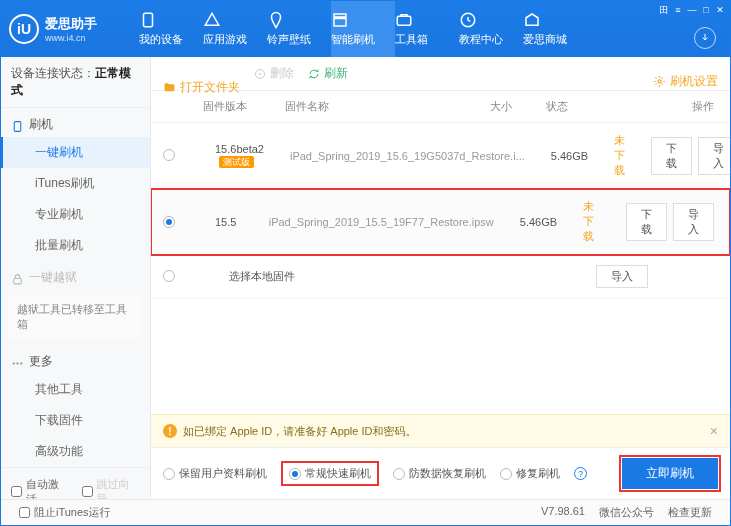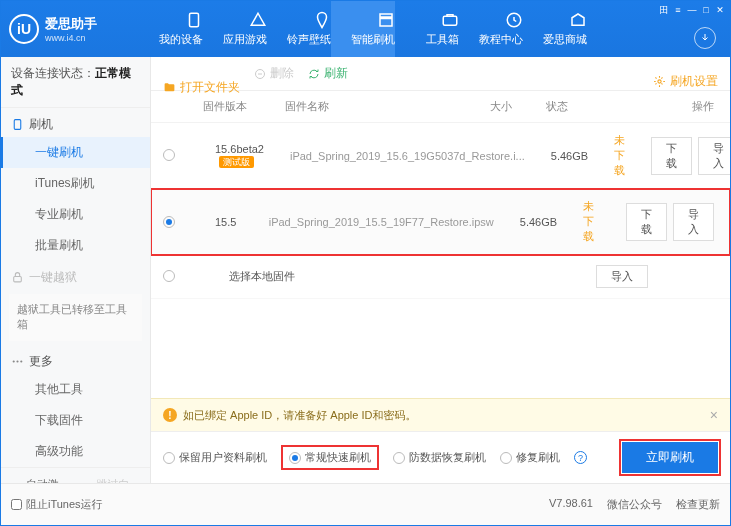--- a/index.html
+++ b/index.html
@@ -5,32 +5,32 @@
 * { margin: 0; padding: 0; box-sizing: border-box; font-family: "Microsoft YaHei", Arial, sans-serif; }
 body { background: #f0f0f0; }
 .window { width: 731px; height: 526px; background: #fff; border: 1px solid #1a7ae5; display: flex; flex-direction: column; }
 
 .titlebar { background: linear-gradient(#1c7ce8,#1a76e0); height: 56px; display: flex; align-items: center; color: #fff; padding: 0 8px; position: relative; }
 .logo { display: flex; align-items: center; gap: 6px; width: 130px; }
 .logo-icon { width: 30px; height: 30px; border: 2px solid #fff; border-radius: 50%; display: flex; align-items: center; justify-content: center; font-weight: bold; font-size: 14px; }
 .logo-text { font-size: 13px; font-weight: 700; }
 .logo-url { font-size: 9px; opacity: .8; }
 .topnav { display: flex; flex: 1; height: 100%; }
-.topnav-item { width: 64px; display: flex; flex-direction: column; align-items: flex-end; justify-content: center; font-size: 11px; gap: 3px; cursor: pointer; }
+.topnav-item { width: 64px; display: flex; flex-direction: column; align-items: flex-start; justify-content: center; font-size: 11px; gap: 3px; cursor: pointer; }
 .topnav-item.active { background: #3a8fef; }
 .topnav-item svg { width: 18px; height: 18px; }
 .winctrl { position: absolute; right: 4px; top: 3px; display: flex; gap: 2px; }
 .winctrl span { width: 12px; height: 12px; display: inline-flex; align-items: center; justify-content: center; font-size: 9px; cursor: pointer; }
 .arrow-circle { position: absolute; right: 14px; bottom: 8px; width: 22px; height: 22px; border: 1px solid rgba(255,255,255,.7); border-radius: 50%; display: flex; align-items: center; justify-content: center; cursor: pointer; }
 
 .body { flex: 1; display: flex; min-height: 0; }
 .sidebar { width: 150px; background: #f7f8f9; border-right: 1px solid #e8e8e8; display: flex; flex-direction: column; font-size: 12px; }
 .conn { padding: 8px 10px; border-bottom: 1px solid #eee; color: #555; }
 .conn b { color: #222; }
-.side-sec { padding: 8px 10px 4px; color: #555; display:flex; align-items:center; gap:5px;}
+.side-sec { padding: 8px 10px 4px; color: #555; display:flex; align-items:flex-end; gap:5px;}
 .side-sec svg { width:13px; height:13px;}
 .side-list { }
 .side-item { padding: 7px 10px 7px 34px; color: #666; cursor: pointer; }
 .side-item.active { background: #e8f2fd; color: #1a7ae5; border-left: 2px solid #1a7ae5; padding-left:32px;}
 .side-note { background: #fafafa; margin: 4px 8px; padding: 8px; font-size: 11px; color: #888; line-height:1.4; cursor:pointer;}
 .side-bottom { margin-top: auto; border-top: 1px solid #eee; padding: 6px 10px; }
 .chk-row { display: flex; align-items: center; gap: 4px; font-size: 11px; color: #666; padding: 3px 0;}
 .device { border-top: 1px solid #eee; padding: 6px 10px; }
 .device-name { color: #1a7ae5; font-size: 12px; font-weight:600;}
 
@@ -58,21 +58,21 @@
 .notice { background:#fffbe6; border-top:1px solid #f2e8b8; padding:8px 12px; font-size:11px; color:#8a6d1b; display:flex; align-items:center; gap:6px;}
 .notice .x { margin-left:auto; color:#aaa; cursor:pointer; font-size:14px;}
 
 .flash-opts { display:flex; align-items:center; gap:14px; padding:10px 12px; font-size:11px; border-top:1px solid #eee;}
 .flash-opts label{display:flex;align-items:center;gap:4px;color:#555;cursor:pointer;}
 .flash-opts label.boxed-red { border:2px solid #e33; padding:3px 6px;}
 .link-blue{color:#1a7ae5; cursor:pointer;}
 .help-q { width:13px;height:13px;border:1px solid #1a7ae5;color:#1a7ae5;border-radius:50%;display:inline-flex;align-items:center;justify-content:center;font-size:9px;}
 .btn-primary { background:#1a7ae5; color:#fff; border:none; padding:7px 24px; font-size:12px; cursor:pointer; outline:2px solid #e33; outline-offset:1px;}
 
-.statusbar { height:42px; border-top:1px solid #e8e8e8; background:#fafafa; display:flex; align-items:center; padding:0 10px; font-size:11px; color:#666;}
+.statusbar { height:26px; border-top:1px solid #e8e8e8; background:#fafafa; display:flex; align-items:center; padding:0 18px; font-size:11px; color:#666;}
 .statusbar .right{margin-left:auto; display:flex; gap:14px;}
 .chk { width:11px; height:11px;}
 </style>
 </head>
 <body>
 
 <div class="window">
   <div class="titlebar">
     <div class="logo">
       <div class="logo-icon">iU</div>

